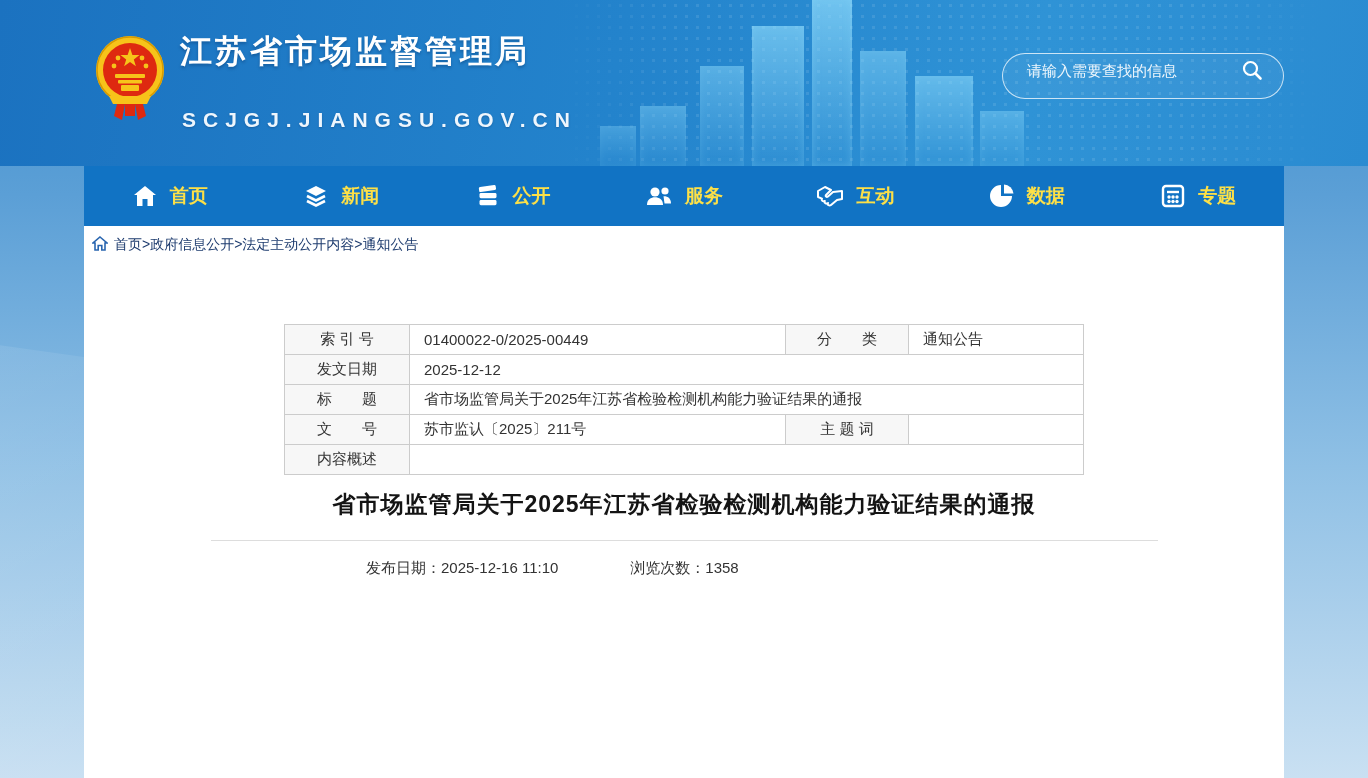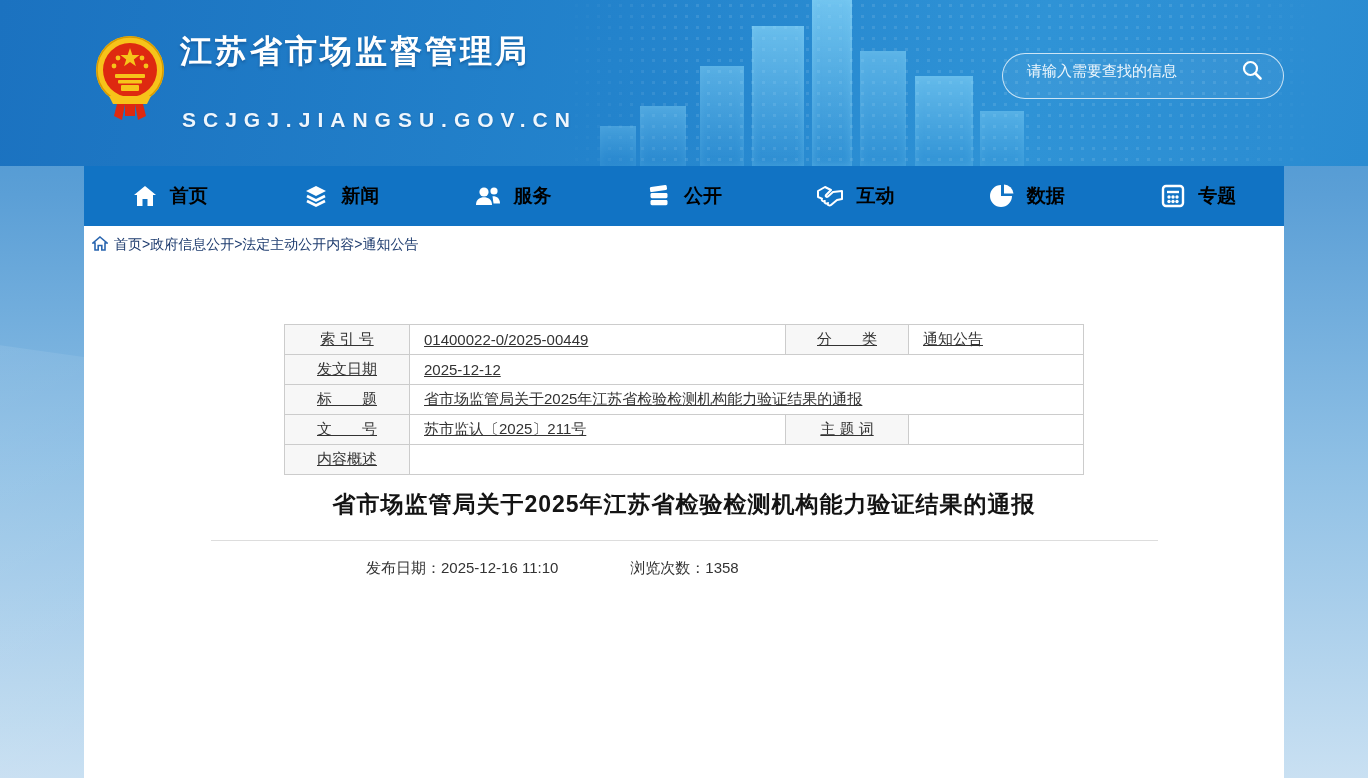--- a/index.html
+++ b/index.html
@@ -64,37 +64,37 @@
   .search-btn { width:26px; height:26px; cursor:pointer; display:flex; align-items:center; justify-content:center; background:none; border:none; }
 
   
   .container { position:absolute; left:84px; width:1200px; }
   .nav {
     top:166px; height:60px; background:#1173c4;
     display:flex; align-items:stretch;
   }
   .nav-item {
     flex:1; display:flex; align-items:center; justify-content:center; gap:12px;
-    color:#000000; font-size:19px; font-weight:bold; cursor:pointer;
+    color:#fde047; font-size:19px; font-weight:bold; cursor:pointer;
   }
   .nav-item svg { display:block; }
 
   
   .content {
     top:226px; height:552px; background:#fff; padding-top:10px;
   }
   .breadcrumb {
     display:flex; align-items:center; gap:6px; padding-left:8px;
     font-size:14px; color:#1d3b6e;
   }
   .breadcrumb-text { cursor:pointer; }
 
   .meta-table {
     width:800px; margin:70px auto 0 auto; border-collapse:collapse;
-    font-size:15px; color:#333; table-layout:fixed;text-decoration:underline;
+    font-size:15px; color:#333; table-layout:fixed;
   }
   .meta-table td { border:1px solid #ccc; height:30px; padding:2px 14px; }
   .meta-table td.lbl { background:#f7f7f7; text-align:center; padding:2px 4px; width:125px; }
   .meta-table td.lbl2 { width:123px; }
   .meta-table td.val2 { width:175px; }
 
   .article-title {
     margin-top:14px; text-align:center;
     font-size:23px; font-weight:bold; color:#141414; letter-spacing:1px;
   }
@@ -172,38 +172,38 @@
       <svg width="26" height="26" viewBox="0 0 26 26">
         <path d="M3 8 L13 3 L23 8 L13 13 Z" fill="#fff"></path>
         <path d="M4 13 L13 17.5 L22 13" fill="none" stroke="#fff" stroke-width="2.6"></path>
         <path d="M4 18 L13 22.5 L22 18" fill="none" stroke="#fff" stroke-width="2.6"></path>
       </svg>
     </span>
     <span>新闻</span>
   </div>
   <div class="nav-item">
     <span>
+      <svg width="26" height="26" viewBox="0 0 26 26">
+        <rect x="4" y="3" width="17" height="5.2" rx="1.4" fill="#fff" transform="rotate(-8 12 6)"></rect>
+        <rect x="4.5" y="10" width="17" height="5.2" rx="1.4" fill="#fff"></rect>
+        <rect x="4.5" y="17" width="17" height="5.2" rx="1.4" fill="#fff"></rect>
+      </svg>
+    </span>
+    <span>公开</span>
+  </div>
+  <div class="nav-item">
+    <span>
       <svg width="28" height="26" viewBox="0 0 28 26">
         <circle cx="10" cy="9" r="4.6" fill="#fff"></circle>
         <path d="M2 22 C2 16 6 14.2 10 14.2 C14 14.2 18 16 18 22 Z" fill="#fff"></path>
         <circle cx="20" cy="8" r="3.6" fill="#fff"></circle>
         <path d="M18.5 13.2 C23 13 26 15.5 26 20.5 L19.5 20.5" fill="#fff"></path>
       </svg>
     </span>
     <span>服务</span>
-  </div>
-  <div class="nav-item">
-    <span>
-      <svg width="26" height="26" viewBox="0 0 26 26">
-        <rect x="4" y="3" width="17" height="5.2" rx="1.4" fill="#fff" transform="rotate(-8 12 6)"></rect>
-        <rect x="4.5" y="10" width="17" height="5.2" rx="1.4" fill="#fff"></rect>
-        <rect x="4.5" y="17" width="17" height="5.2" rx="1.4" fill="#fff"></rect>
-      </svg>
-    </span>
-    <span>公开</span>
   </div>
   <div class="nav-item">
     <span>
       <svg width="28" height="26" viewBox="0 0 28 26">
         <path d="M2 8 L9 4 L15 7 L10 12 C9 13 10.5 14.6 12 13.4 L17 9 L26 8 L26 16 L21 17 L15 22 C13.4 23.3 11 22 12 20 C10 21.4 8 20 8.8 18 C6.8 19 5 17.4 6 15.6 L2 14 Z" fill="none" stroke="#fff" stroke-width="2" stroke-linejoin="round"></path>
       </svg>
     </span>
     <span>互动</span>
   </div>
   <div class="nav-item">

